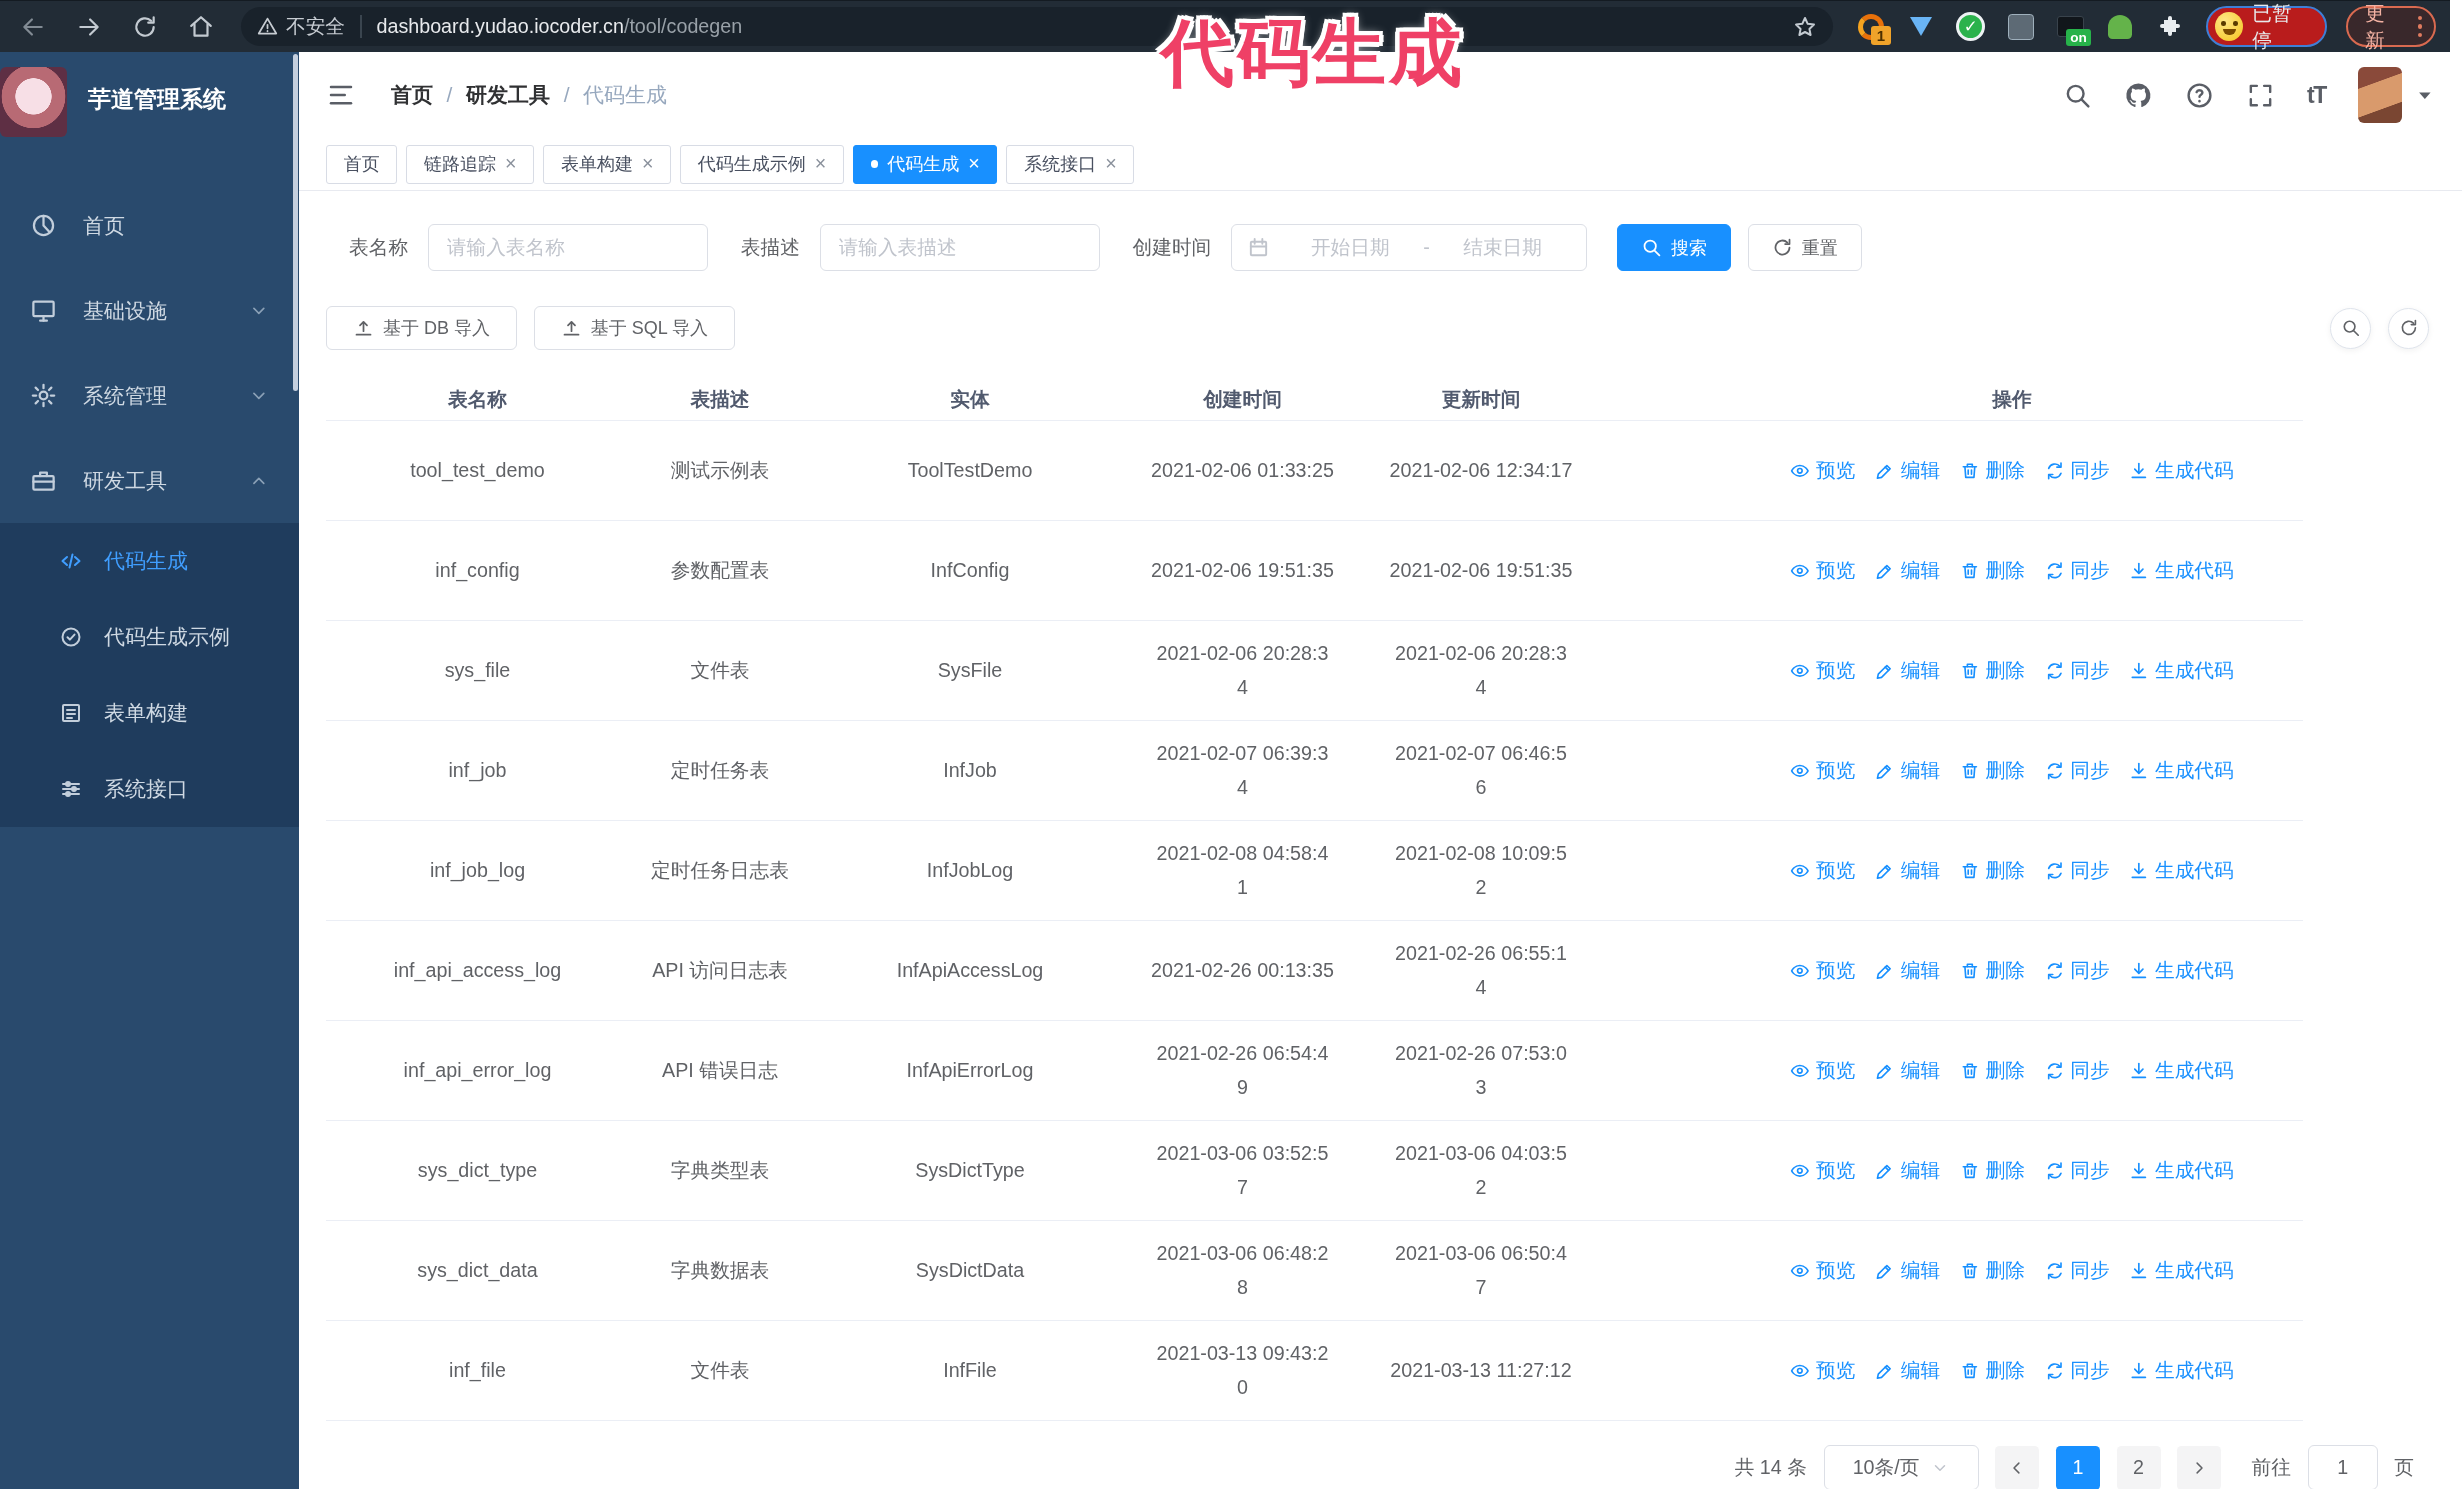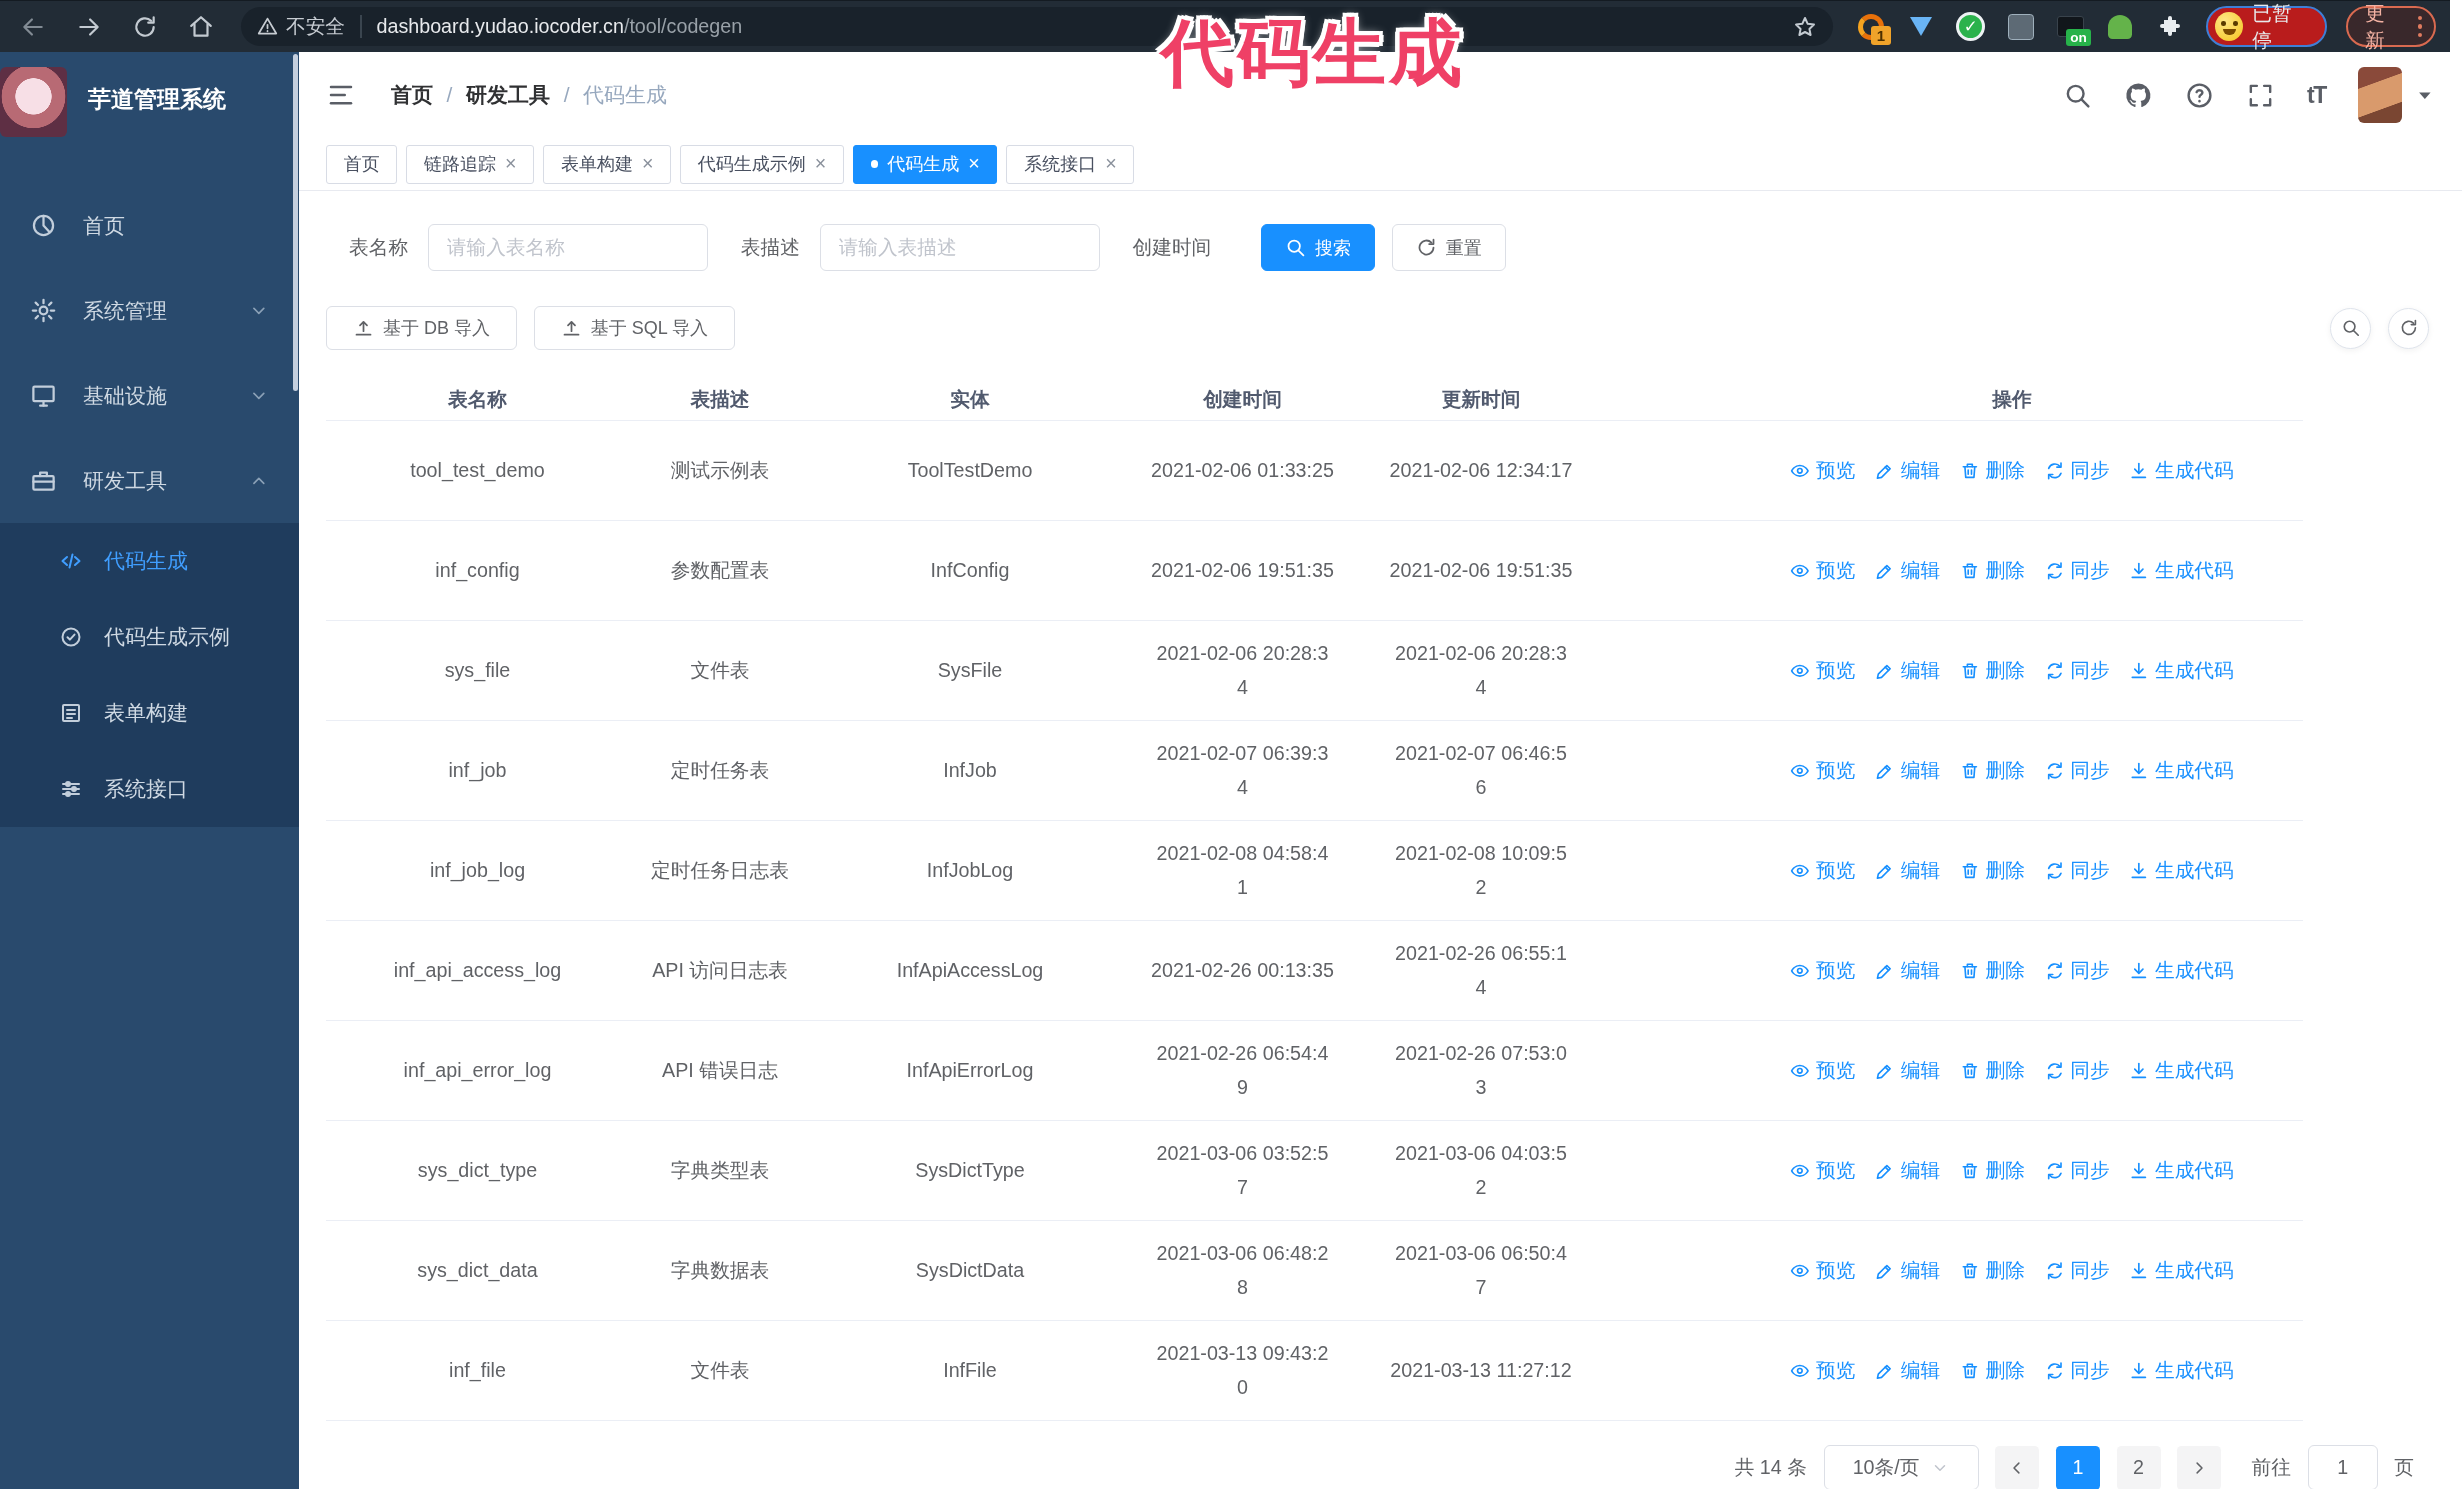--- a/index.html
+++ b/index.html
@@ -414,32 +414,32 @@
   </div>
   <div class="menu">
     <div class="mitem">
       <svg class="ic mi" viewBox="0 0 36 36" width="27" height="27">
           <use href="#i-dash"></use>
         </svg>
       <span>首页</span>
     </div>
     <div class="mitem">
       <svg class="ic mi" viewBox="0 0 36 36" width="27" height="27">
-          <use href="#i-gear"></use>
-        </svg>
-      <span>系统管理</span>
+          <use href="#i-monitor"></use>
+        </svg>
+      <span>基础设施</span>
       <svg class="ic chev" viewBox="0 0 26 26" width="19.7" height="19.7">
           <use href="#i-chev-down"></use>
         </svg>
     </div>
     <div class="mitem">
       <svg class="ic mi" viewBox="0 0 36 36" width="27" height="27">
-          <use href="#i-monitor"></use>
-        </svg>
-      <span>基础设施</span>
+          <use href="#i-gear"></use>
+        </svg>
+      <span>系统管理</span>
       <svg class="ic chev" viewBox="0 0 26 26" width="19.7" height="19.7">
           <use href="#i-chev-down"></use>
         </svg>
     </div>
     <div class="mitem">
       <svg class="ic mi" viewBox="0 0 36 36" width="27" height="27">
           <use href="#i-case"></use>
         </svg>
       <span>研发工具</span>
       <svg class="ic chev" viewBox="0 0 26 26" width="19.7" height="19.7">
@@ -542,20 +542,28 @@
   <div class="content">
 
     <div class="search-row">
       <span class="f-label">表名称</span>
       <input class="f-input" placeholder="请输入表名称" style="">
       <span class="gap"></span>
       <span class="f-label">表描述</span>
       <input class="f-input" placeholder="请输入表描述" style="">
       <span class="gap"></span>
       <span class="f-label">创建时间</span>
+      <div class="range">
+        <svg class="ic cal" viewBox="0 0 30 30" width="23" height="23">
+            <use href="#i-calendar"></use>
+          </svg>
+        <span class="ph">开始日期</span>
+        <span class="rs">-</span>
+        <span class="ph">结束日期</span>
+      </div>
       <button class="btn primary ml36">
         <svg class="ic bic" viewBox="0 0 28 28" width="21" height="21">
             <use href="#i-search"></use>
           </svg>
         <span>搜索</span>
       </button>
       <button class="btn ml20">
         <svg class="ic bic" viewBox="0 0 28 28" width="21" height="21">
             <use href="#i-reload"></use>
           </svg>

